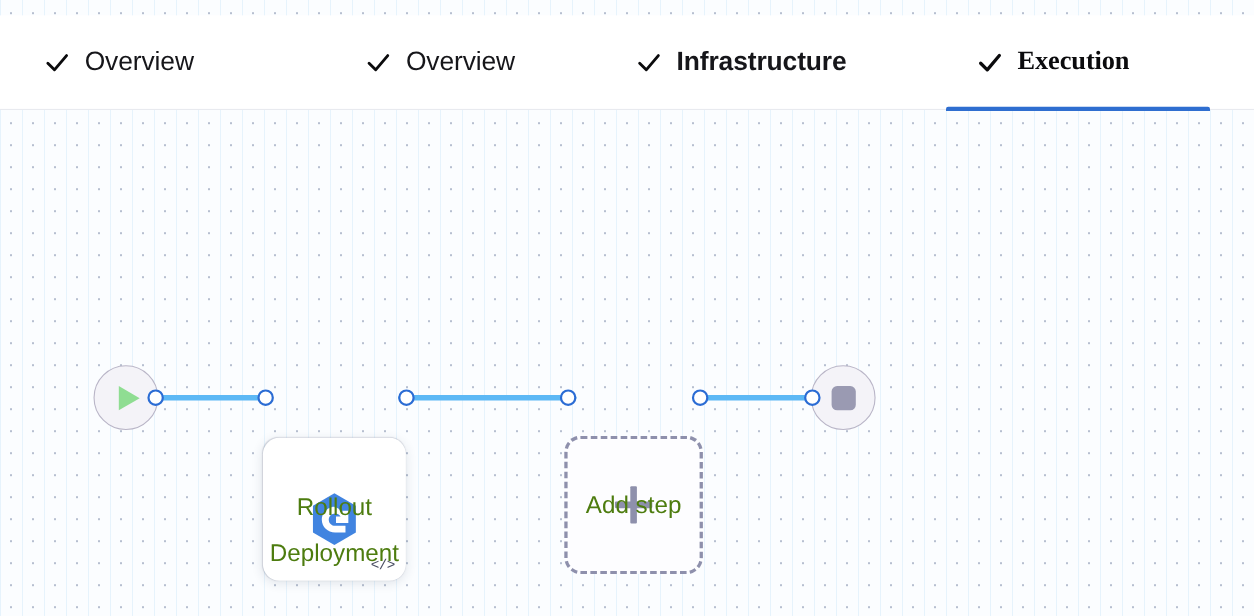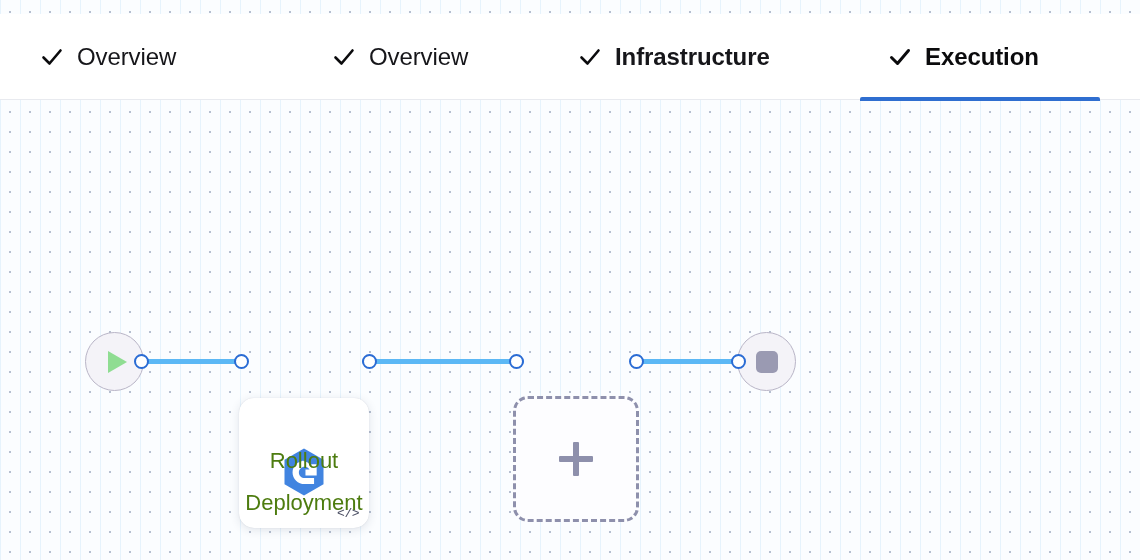--- a/index.html
+++ b/index.html
@@ -70,20 +70,21 @@
   .tab-label {
     font-size: 24px;
     color: #16161a;
     letter-spacing: -0.1px;
     white-space: nowrap;
   }
 
   .tab.is-active .tab-label {
     font-weight: bold;
     color: #0b0b0d;
+    font-family: Liberation Serif, serif;
   }
 
   .tab-underline {
     position: absolute;
     left: 0;
     right: 0;
     bottom: -1px;
     height: 4px;
     border-radius: 2px 2px 0 0;
     background: #2f6ed0;
@@ -315,20 +316,21 @@
       </svg>
     </span>
     <span class="code-badge">&lt;/&gt;</span>
   </div>
   <div class="node-label label-step">Rollout
 Deployment</div>
 
   <div class="add-node">
     <span class="plus-glyph"></span>
   </div>
+  <div class="node-label label-add">Add step</div>
 
   <div class="terminal terminal-end">
     <span class="stop-glyph"></span>
   </div>
 
   <div class="port port-a"></div>
   <div class="port port-b"></div>
   <div class="port port-c"></div>
   <div class="port port-d"></div>
   <div class="port port-e"></div>

